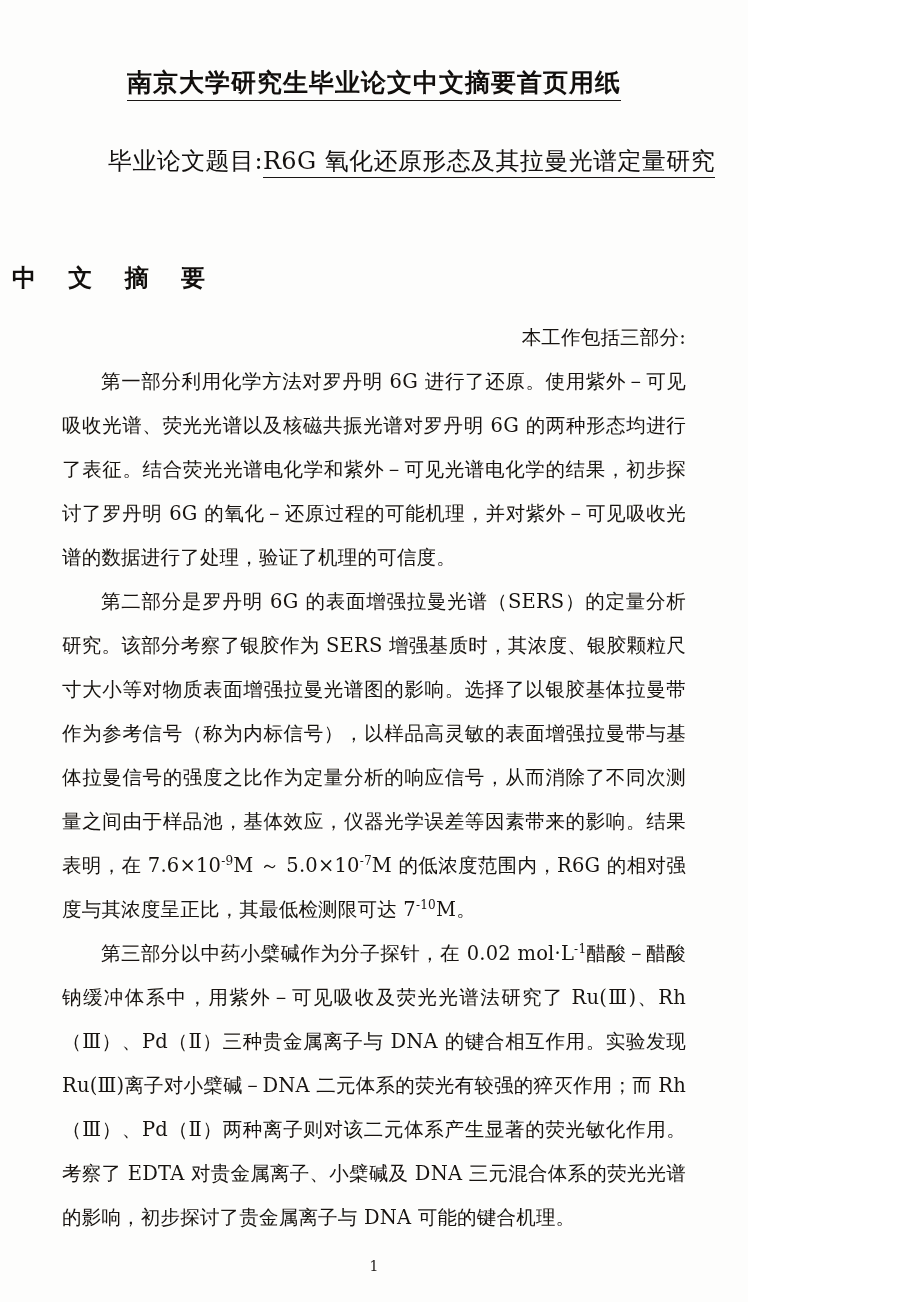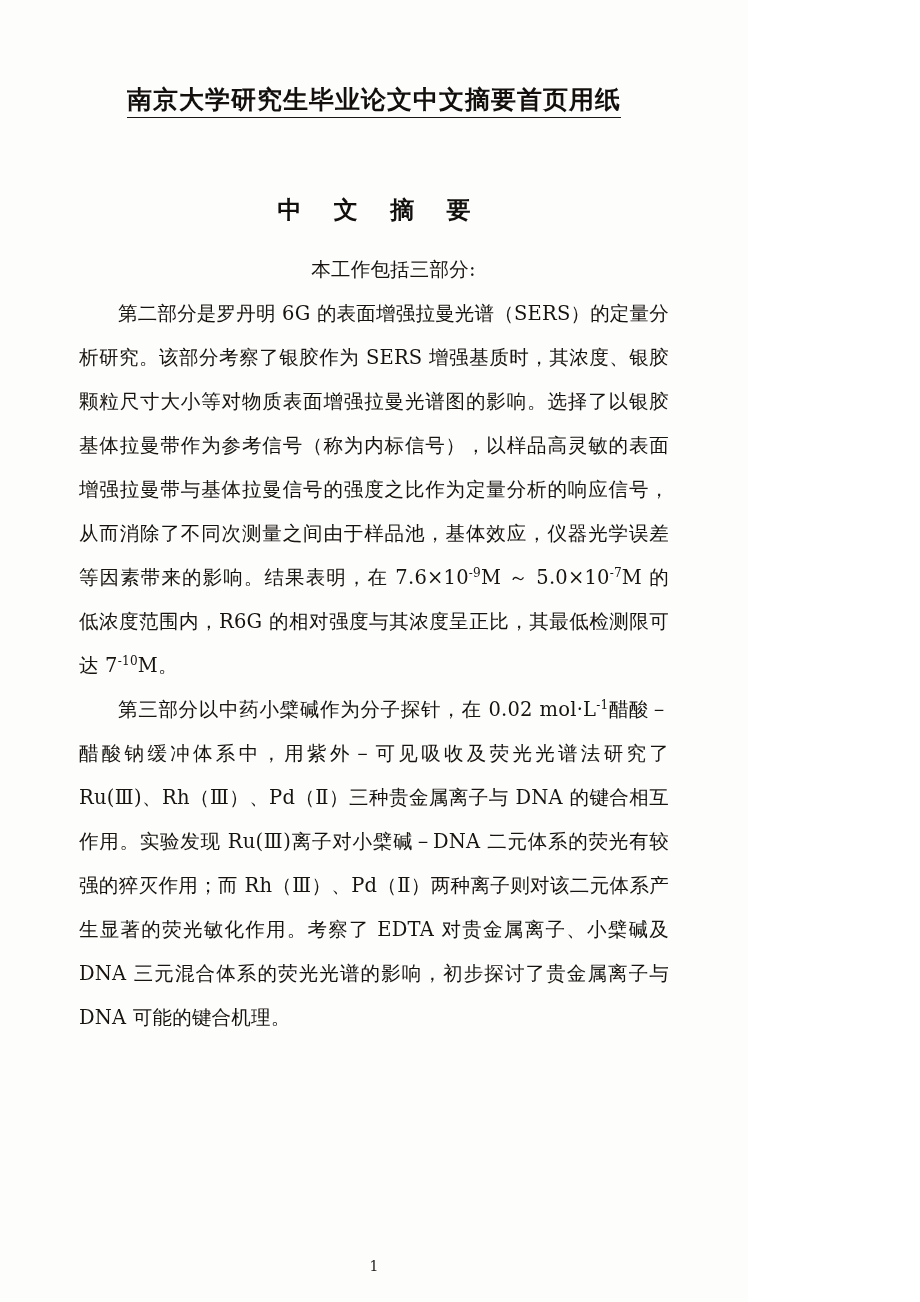--- a/index.html
+++ b/index.html
@@ -13,21 +13,21 @@
     font-family: "DejaVu Sans", "Liberation Sans", sans-serif;
     color: #15110f;
     position: relative;
     overflow: hidden;
   }
   .page {
     position: relative;
     width: 748px;
     height: 1302px;
     background: #fdfdfc;
-    padding: 17px;
+    padding: 0;
     box-sizing: border-box;
   }
 
   
   .doc-title {
     text-align: center;
     font-family: "DejaVu Serif", "Liberation Serif", serif;
     font-size: 25px;
     font-weight: 600;
     letter-spacing: 1px;
@@ -55,21 +55,20 @@
   .u {
     border-bottom: 1.5px solid #1a1614;
     padding-bottom: 2px;
   }
   .gap-sm { display: inline-block; width: 12px; }
   .gap-md { display: inline-block; width: 26px; }
   .gap-lg { display: inline-block; width: 40px; }
 
   
   .section-heading {
-    text-align: center;
     font-family: "DejaVu Serif", "Liberation Serif", serif;
     font-size: 24px;
     font-weight: 700;
     letter-spacing: 12px;
     margin-top: 78px;
     margin-bottom: 10px;
     color: #120f0d;
     text-indent: 12px;
   }
 
@@ -85,21 +84,21 @@
     line-height: 44px;
     text-align: justify;
     text-justify: inter-ideograph;
     color: #17130f;
     margin: 0;
     letter-spacing: 0.2px;
   }
   .para.indent {
     text-indent: 2em;
   }
-  .para.tight { text-align: center; }
+  .para.tight { text-align: right; }
 
   sup {
     font-size: 0.62em;
     vertical-align: super;
     line-height: 0;
   }
 
   .pagenum {
     position: absolute;
     bottom: 28px;
@@ -115,31 +114,35 @@
 <body>
 
 <div class="page">
 
   <div class="doc-title">
     <span class="u">南京大学研究生毕业论文中文摘要首页用纸</span>
   </div>
 
   <div class="meta-block">
 
+    <div class="meta-line">
+      <span>毕业论文题目:</span><span class="u">R6G 氧化还原形态及其拉曼光谱定量研究</span>
+    </div>
 
 
 
   </div>
 
   <div class="section-heading">中 文 摘 要</div>
 
   <div class="body-area">
 
     <p class="para indent tight">本工作包括三部分:</p>
 
+    <p class="para indent"><span>第一部分利用化学方法对罗丹明 6G 进行了还原。使用紫外－可见吸收光谱、荧光光谱以及核磁共振光谱对罗丹明 6G 的两种形态均进行了表征。结合荧光光谱电化学和紫外－可见光谱电化学的结果，初步探讨了罗丹明 6G 的氧化－还原过程的可能机理，并对紫外－可见吸收光谱的数据进行了处理，验证了机理的可信度。</span></p>
 
     <p class="para indent"><span>第二部分是罗丹明 6G 的表面增强拉曼光谱（SERS）的定量分析研究。该部分考察了银胶作为 SERS 增强基质时，其浓度、银胶颗粒尺寸大小等对物质表面增强拉曼光谱图的影响。选择了以银胶基体拉曼带作为参考信号（称为内标信号），以样品高灵敏的表面增强拉曼带与基体拉曼信号的强度之比作为定量分析的响应信号，从而消除了不同次测量之间由于样品池，基体效应，仪器光学误差等因素带来的影响。结果表明，在 7.6×10</span><sup>-9</sup><span>M ～ 5.0×10</span><sup>-7</sup><span>M 的低浓度范围内，R6G 的相对强度与其浓度呈正比，其最低检测限可达 7</span><sup>-10</sup><span>M。</span></p>
 
     <p class="para indent"><span>第三部分以中药小檗碱作为分子探针，在 0.02 mol·L</span><sup>-1</sup><span>醋酸－醋酸钠缓冲体系中，用紫外－可见吸收及荧光光谱法研究了 Ru(Ⅲ)、Rh（Ⅲ）、Pd（Ⅱ）三种贵金属离子与 DNA 的键合相互作用。实验发现 Ru(Ⅲ)离子对小檗碱－DNA 二元体系的荧光有较强的猝灭作用；而 Rh（Ⅲ）、Pd（Ⅱ）两种离子则对该二元体系产生显著的荧光敏化作用。考察了 EDTA 对贵金属离子、小檗碱及 DNA 三元混合体系的荧光光谱的影响，初步探讨了贵金属离子与 DNA 可能的键合机理。</span></p>
 
   </div>
 
   <div class="pagenum">1</div>
 
 </div>

